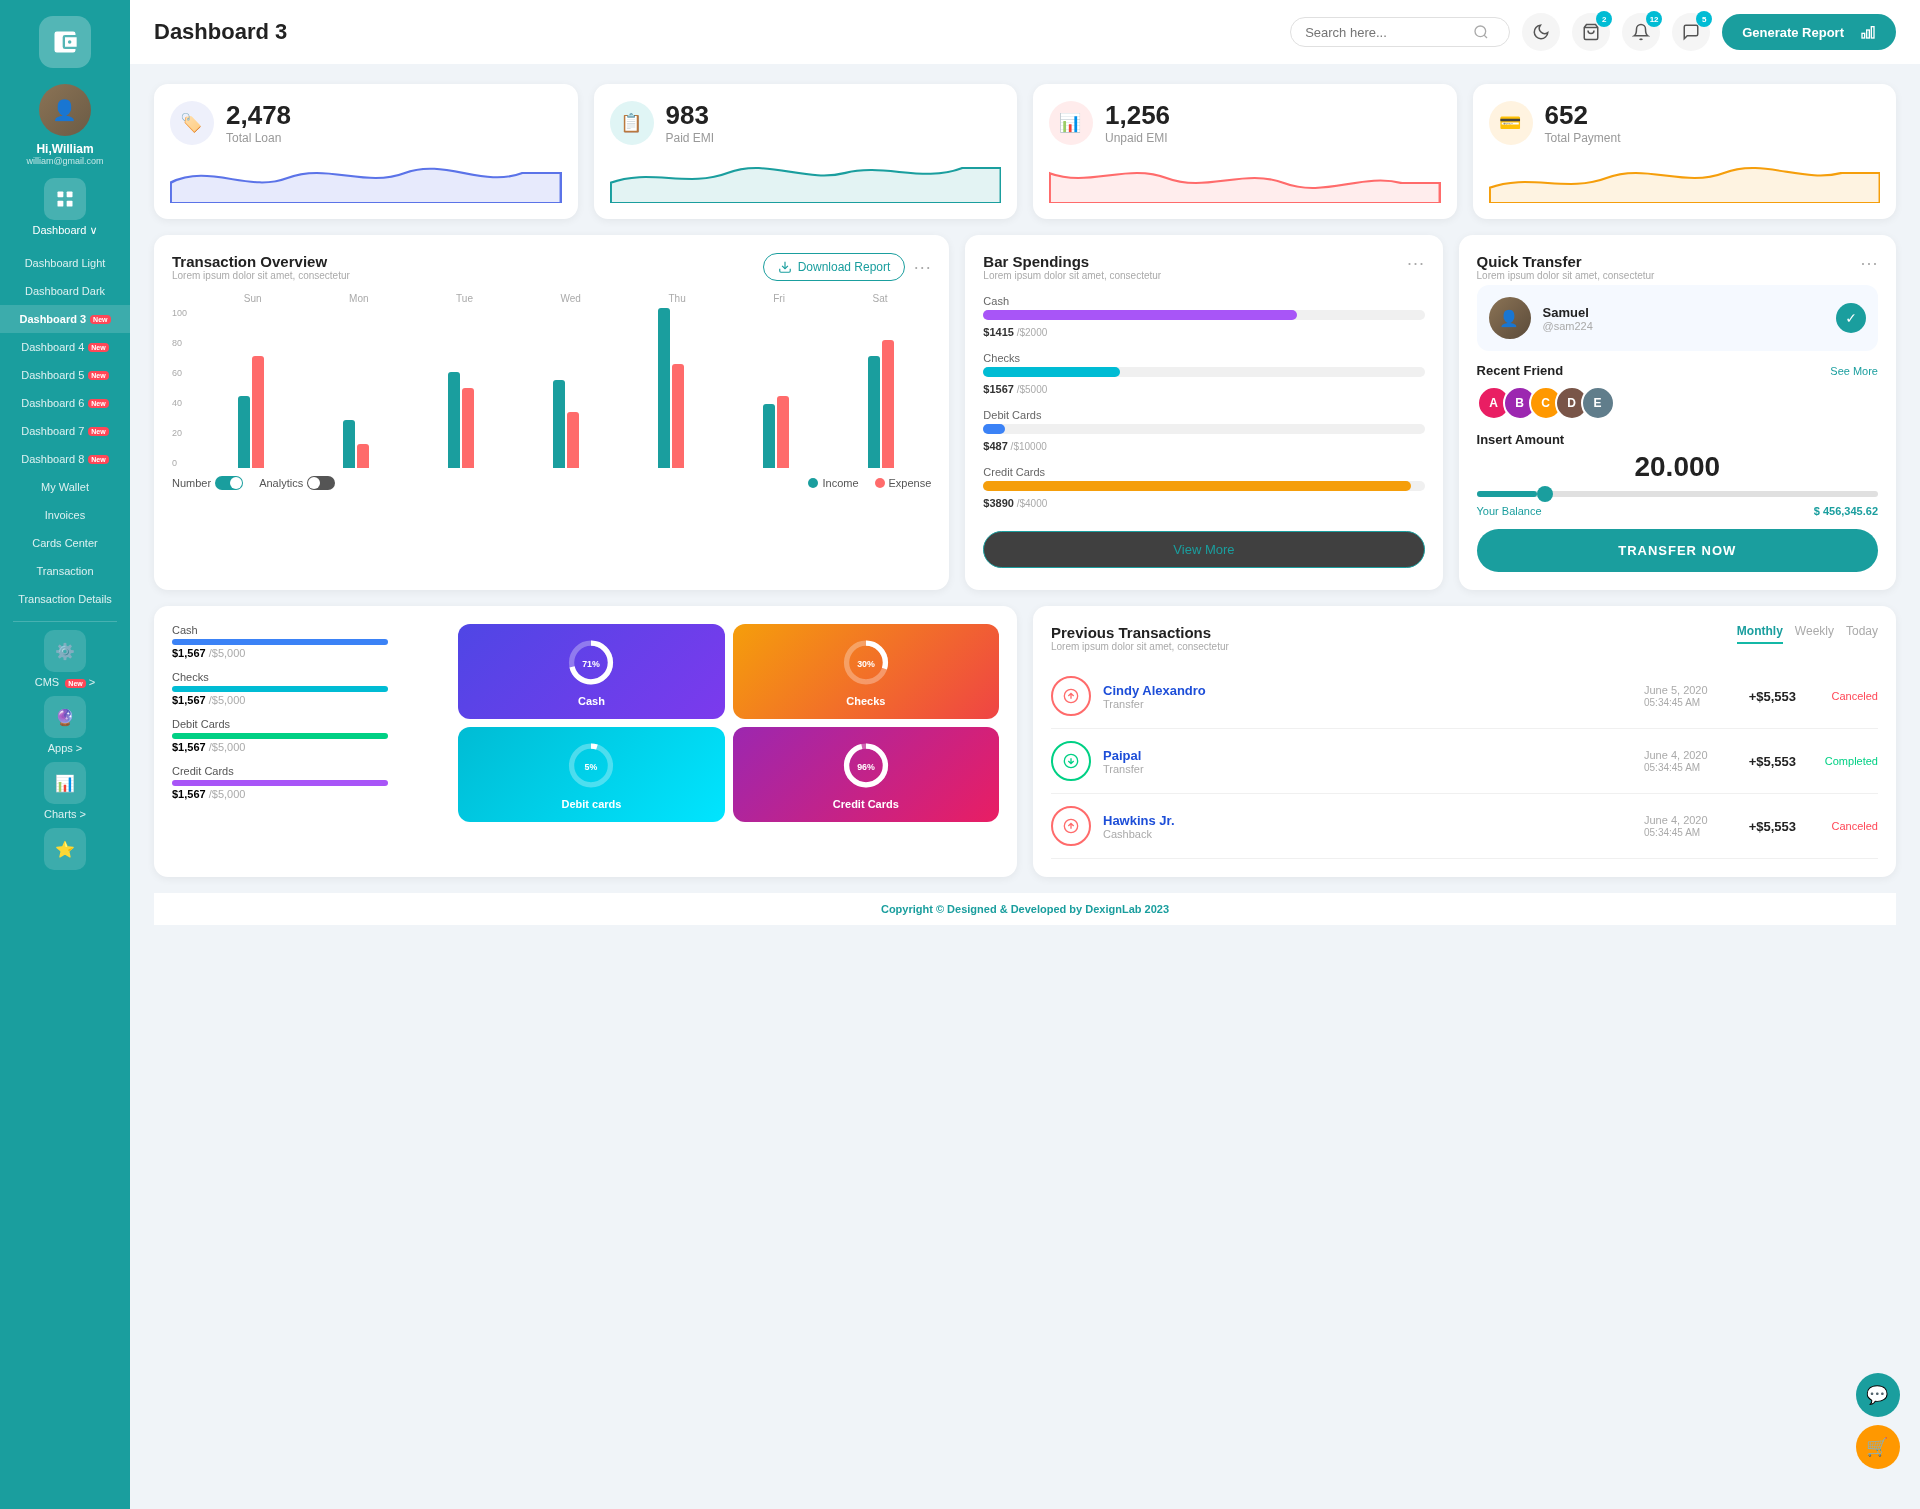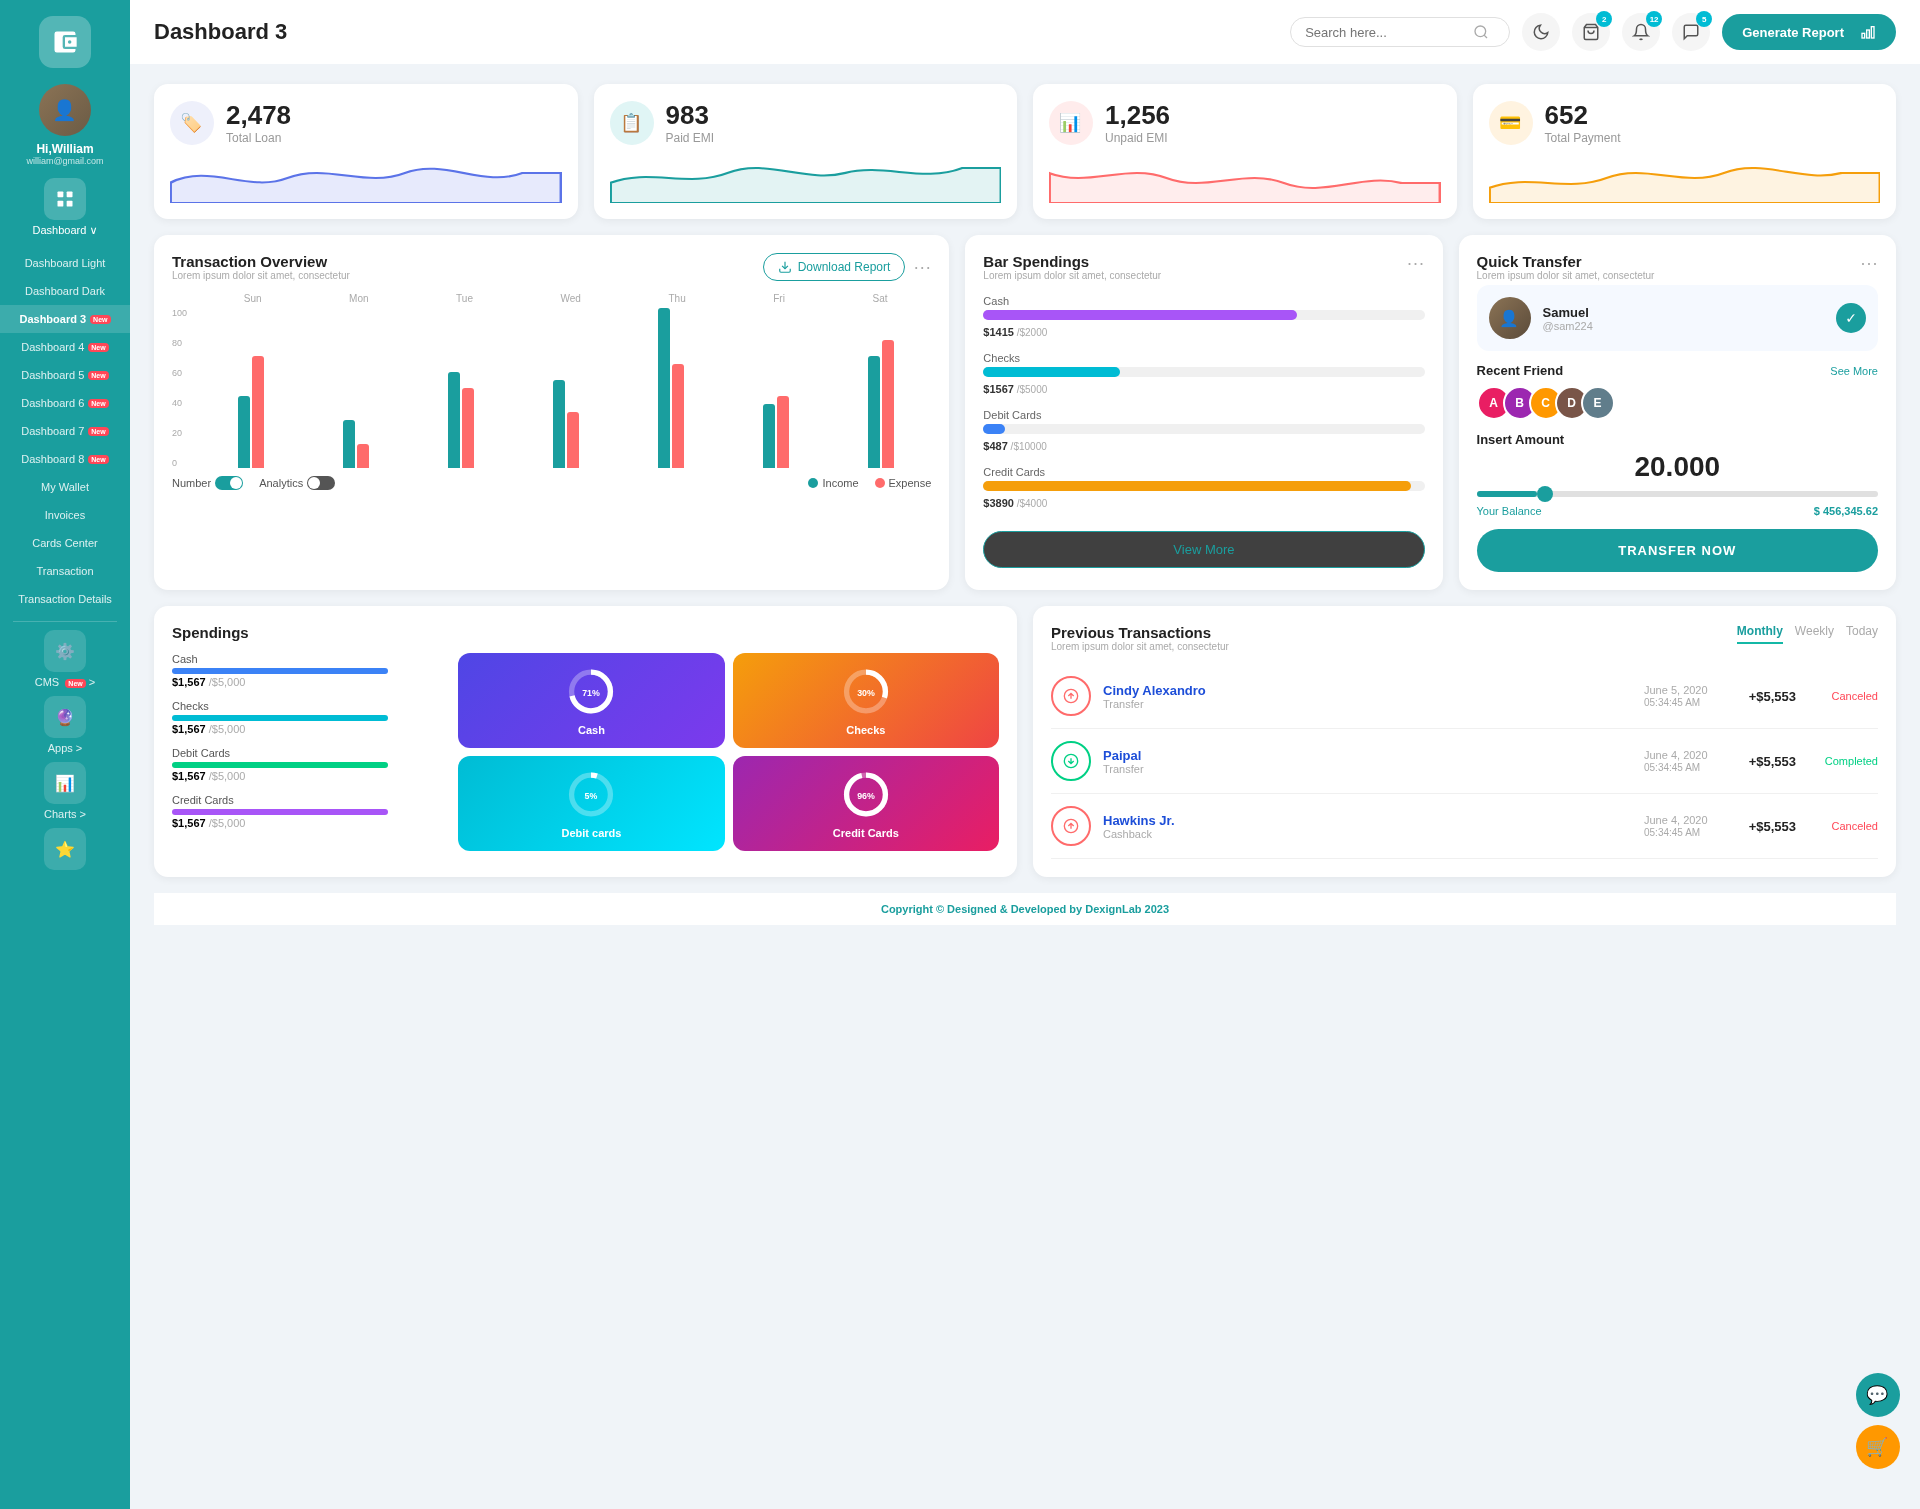--- a/index.html
+++ b/index.html
@@ -703,21 +703,20 @@
           <div class="balance-value">$ 456,345.62</div>
         </div>
         <button class="transfer-btn">TRANSFER NOW</button>
       </div>
 
     </div>
 
     <div class="bottom-row">
 
       <div class="card">
-        <div class="card-title" style="margin-bottom:12px;">Spendings</div>
         <div class="spendings-inner">
           <div class="spendings-list">
             <div class="spending-list-item">
               <div class="spending-list-label">Cash</div>
               <div class="spending-list-bar" style="background:#3b82f6;width:80%;"></div>
               <div style="font-size:11px;font-weight:600;">$1,567 <span style="color:#aaa;font-weight:400;">/$5,000</span></div>
             </div>
             <div class="spending-list-item">
               <div class="spending-list-label">Checks</div>
               <div class="spending-list-bar" style="background:#00bcd4;width:80%;"></div>

